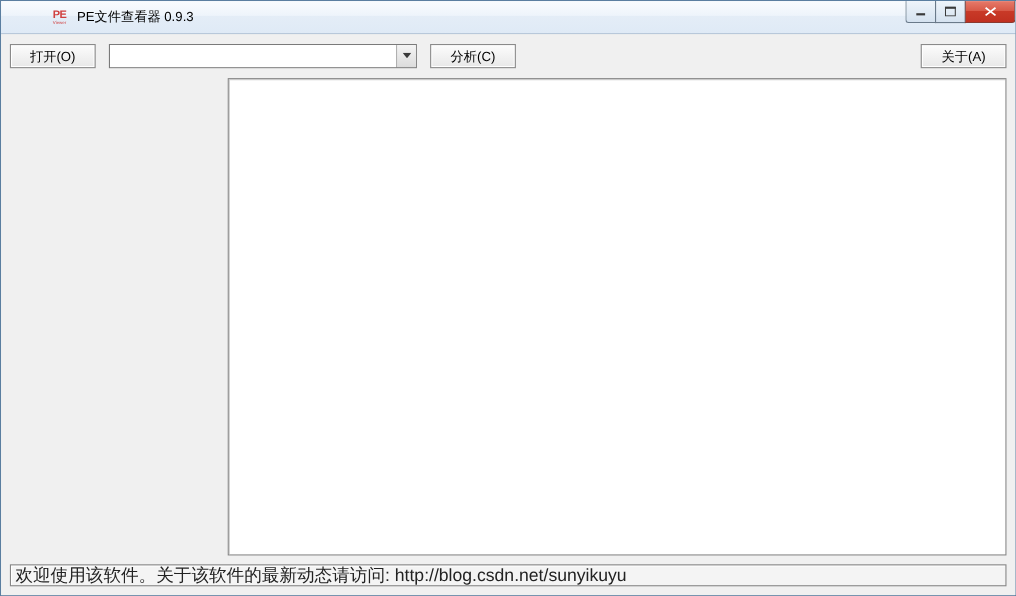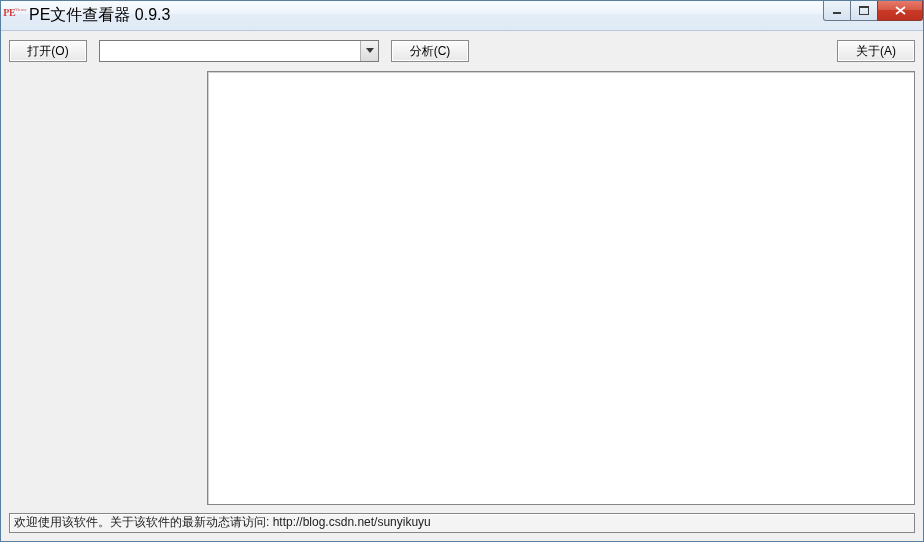--- a/index.html
+++ b/index.html
@@ -29,38 +29,39 @@
     display: flex;
     align-items: center;
     padding: 0 0 0 6px;
     position: relative;
   }
   .app-icon {
     width: 16px;
     height: 16px;
     margin-right: 6px;
     display: flex;
-    flex-direction: row;
+    flex-direction: column;
     align-items: flex-start;
     justify-content: center;
-    font-family: Liberation Serif, serif;
+    font-family: Liberation Sans, sans-serif;
     line-height: 1;
+    margin-left: 41px;
   }
   .app-icon .pe {
     font-size: 10px;
     font-weight: bold;
     color: #d04040;
     letter-spacing: -0.5px;
   }
   .app-icon .vw {
     font-size: 4px;
     color: #d04040;
   }
   .title-text {
-    font-size: 16px;
+    font-size: 12px;
     color: #000;
   }
   .win-controls {
     position: absolute;
     right: 0;
     top: 0;
     display: flex;
     height: 20px;
   }
   .win-btn {
@@ -153,23 +154,23 @@
     flex: 1;
     border: 1px solid #868686;
     background: #fff;
     box-shadow: inset 1px 1px 0 #d0d0d0;
   }
   .statusbar {
     height: 20px;
     border: 1px solid #868686;
     background: #f4f4f4;
     display: flex;
-    align-items: flex-start;
+    align-items: center;
     padding: 0 4px;
-    font-size: 12px;
+    font-size: 16px;
     color: #222;
     box-shadow: inset 1px 1px 0 #fff;
   }
 </style>
 </head>
 <body>
 
 <div class="window">
 
   <div class="titlebar">

